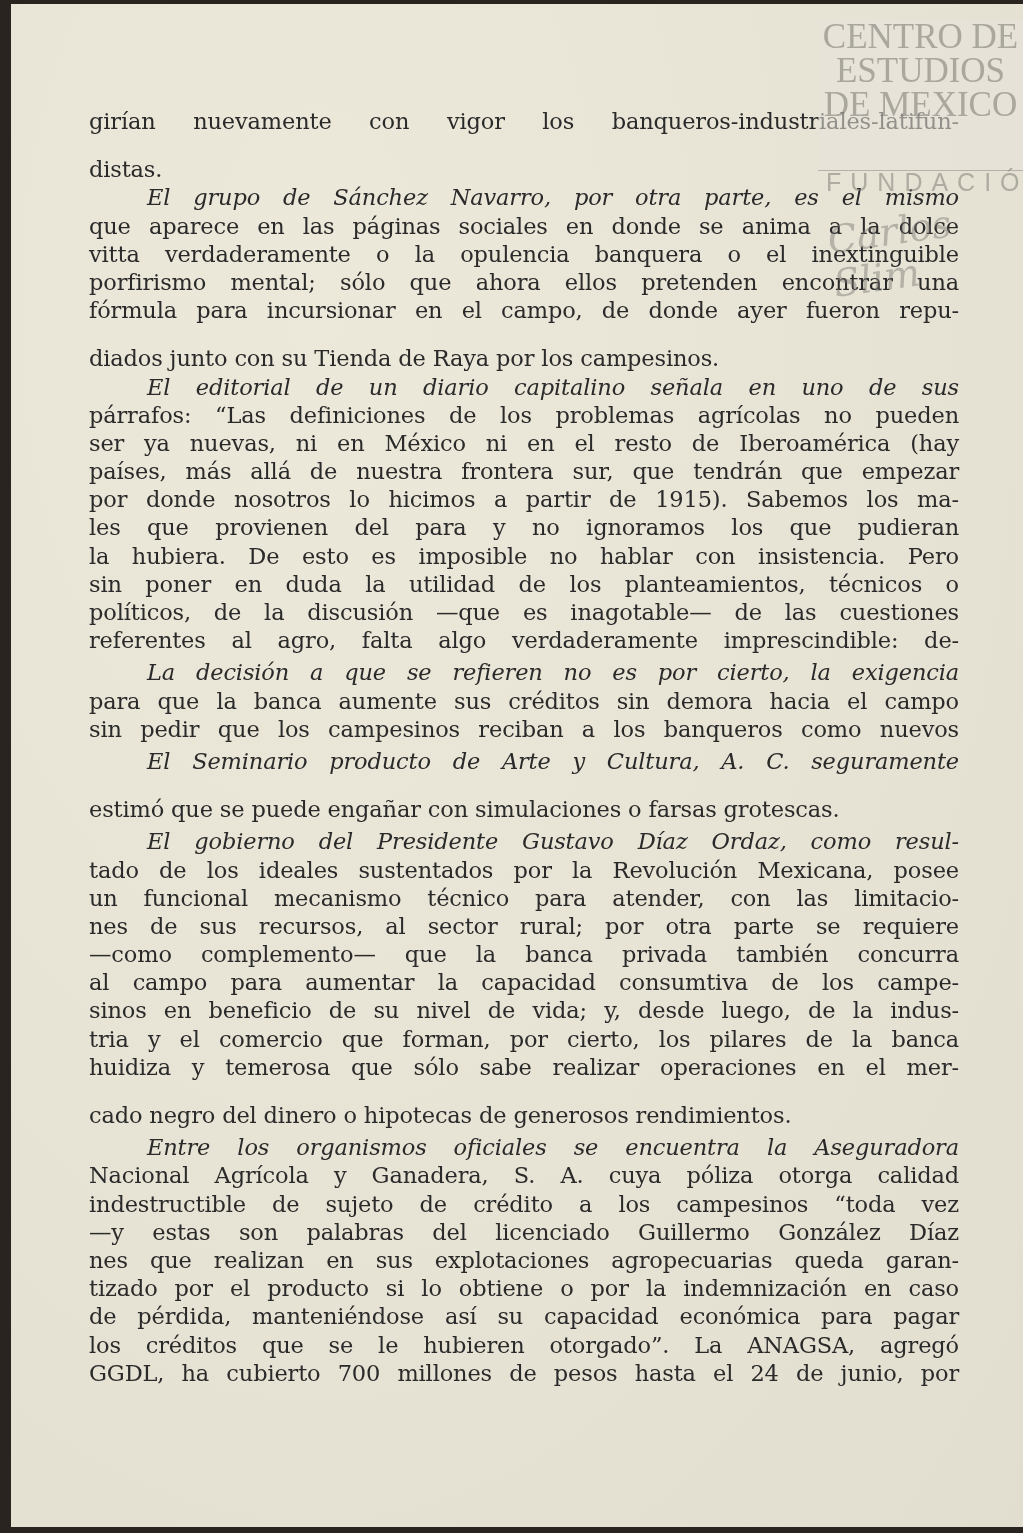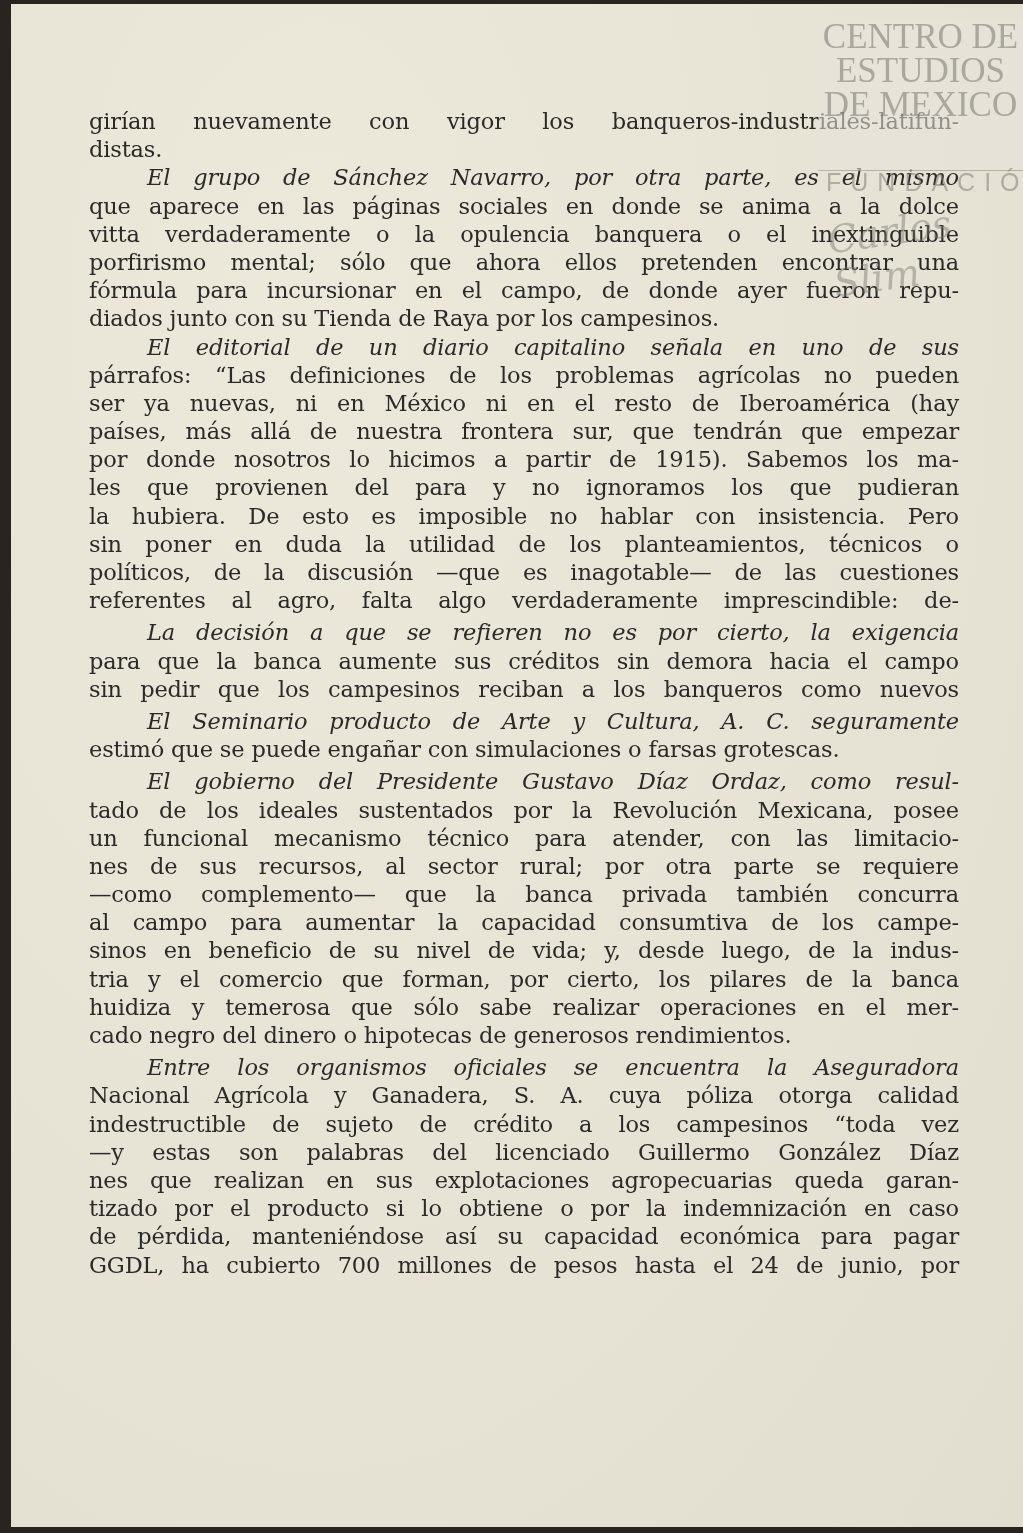--- a/index.html
+++ b/index.html
@@ -11,21 +11,21 @@
     background: #e9e5d8;
     background-image: radial-gradient(ellipse at 30% 20%, #ece8da 0%, #e6e2d4 60%, #e1ddcf 100%);
   }
   .text-block {
     position: absolute; left: 78px; top: 103px; width: 870px;
     font-family: "DejaVu Serif", serif; font-size: 22.5px; line-height: 28.2px;
     color: #2b2a2a; letter-spacing: -0.15px;
   }
   .para { margin: 0; text-align: justify; }
   .line { display: block; text-align: justify; text-align-last: justify; white-space: nowrap; height: 28.2px; }
-  .line.last { text-align-last: left; }
+  .line.last { text-align-last: left; margin-top: 20px; }
   .indent { padding-left: 58px; font-style: italic; }
   .gap { height: 4px; }
   .watermark {
     position: absolute; left: 818px; top: 4px; width: 205px; height: 150px;
     background: rgba(232,228,218,0.55); color: rgba(120,118,112,0.55);
     font-family: "Liberation Serif", serif; text-align: center; font-size: 35px; line-height: 34px;
     border-bottom: 1px solid rgba(120,118,112,0.45);
     margin-top: 16px;
   }
   .watermark span { display: block; }
@@ -93,20 +93,21 @@
       </div>
       <div class="gap"></div>
       <div class="para">
         <span class="line indent">Entre los organismos oficiales se encuentra la Aseguradora</span>
         <span class="line">Nacional Agrícola y Ganadera, S. A. cuya póliza otorga calidad</span>
         <span class="line">indestructible de sujeto de crédito a los campesinos “toda vez</span>
         <span class="line">—y estas son palabras del licenciado Guillermo González Díaz</span>
         <span class="line">nes que realizan en sus explotaciones agropecuarias queda garan-</span>
         <span class="line">tizado por el producto si lo obtiene o por la indemnización en caso</span>
         <span class="line">de pérdida, manteniéndose así su capacidad económica para pagar</span>
+        <span class="line">los créditos que se le hubieren otorgado”. La ANAGSA, agregó</span>
         <span class="line">GGDL, ha cubierto 700 millones de pesos hasta el 24 de junio, por</span>
       </div>
     </div>
 </div>
 
 <div class="watermark">
   <span>CENTRO DE</span>
   <span>ESTUDIOS</span>
   <span>DE MEXICO</span>
 </div>

